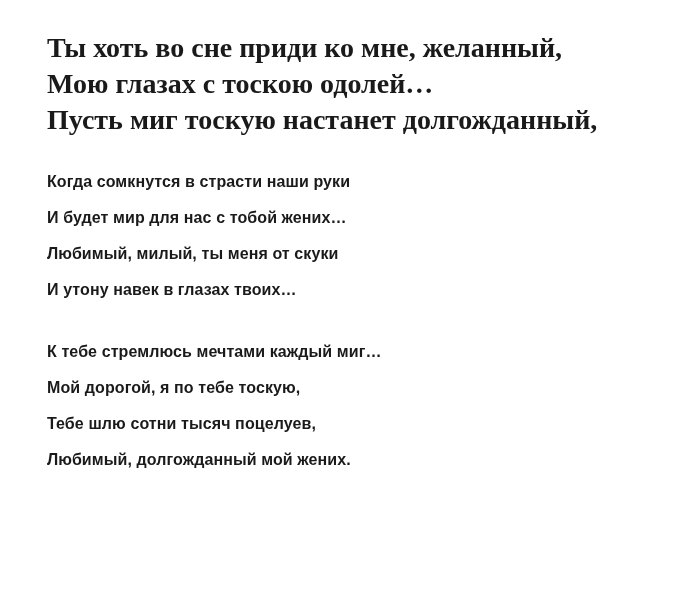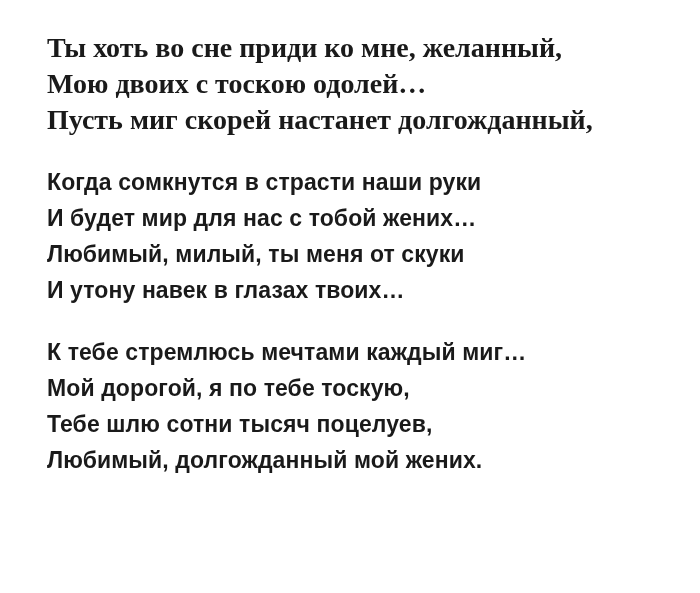--- a/index.html
+++ b/index.html
@@ -25,21 +25,21 @@
   }
   .stanza {
     margin: 0 0 26px 0;
     padding: 0;
     list-style: none;
   }
   .stanza:last-child {
     margin-bottom: 0;
   }
   .line {
-    font-size: 23px;
+    font-size: 16px;
     line-height: 36px;
     font-weight: 700;
     letter-spacing: 0.1px;
     white-space: pre;
     color: #1a1a1a;
   }
   
   .stanza-serif .line {
     font-family: "Liberation Serif", serif;
     font-size: 28px;
@@ -49,22 +49,22 @@
     font-family: "Liberation Sans", sans-serif;
   }
 </style>
 </head>
 <body>
 
 <div class="poem">
 
   <div class="stanza stanza-serif">
     <div class="line">Ты хоть во сне приди ко мне, желанный,</div>
-    <div class="line">Мою двоих с тоскою одолей…</div>
-    <div class="line">Пусть миг скорей настанет долгожданный,</div>
+    <div class="line">Мою глазах с тоскою одолей…</div>
+    <div class="line">Пусть миг тоскую настанет долгожданный,</div>
   </div>
 
   <div class="stanza stanza-sans">
     <div class="line">Когда сомкнутся в страсти наши руки</div>
     <div class="line">И будет мир для нас с тобой жених…</div>
     <div class="line">Любимый, милый, ты меня от скуки</div>
     <div class="line">И утону навек в глазах твоих…</div>
   </div>
 
   <div class="stanza stanza-sans">

